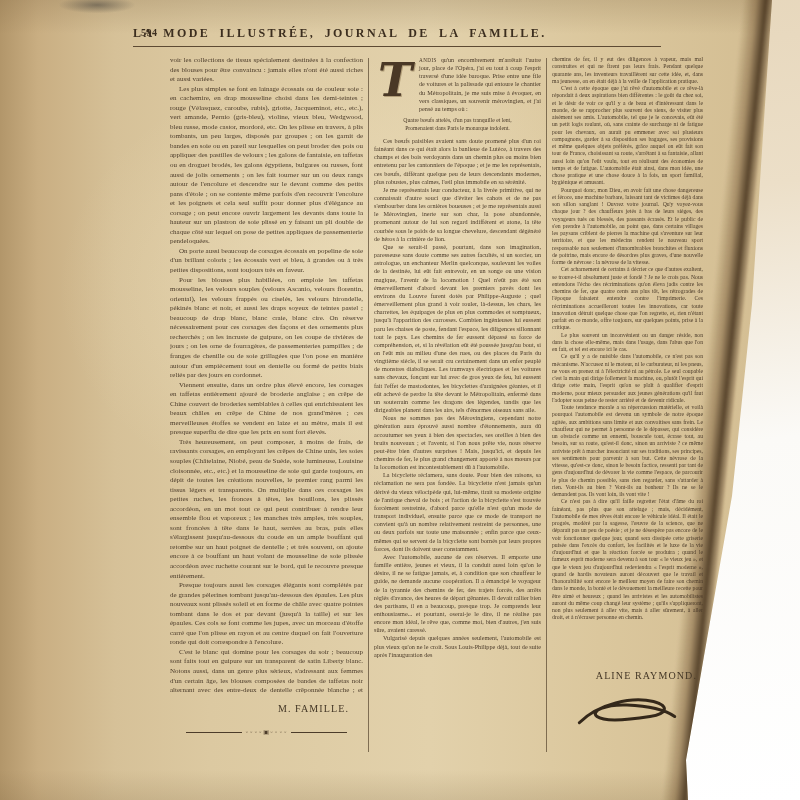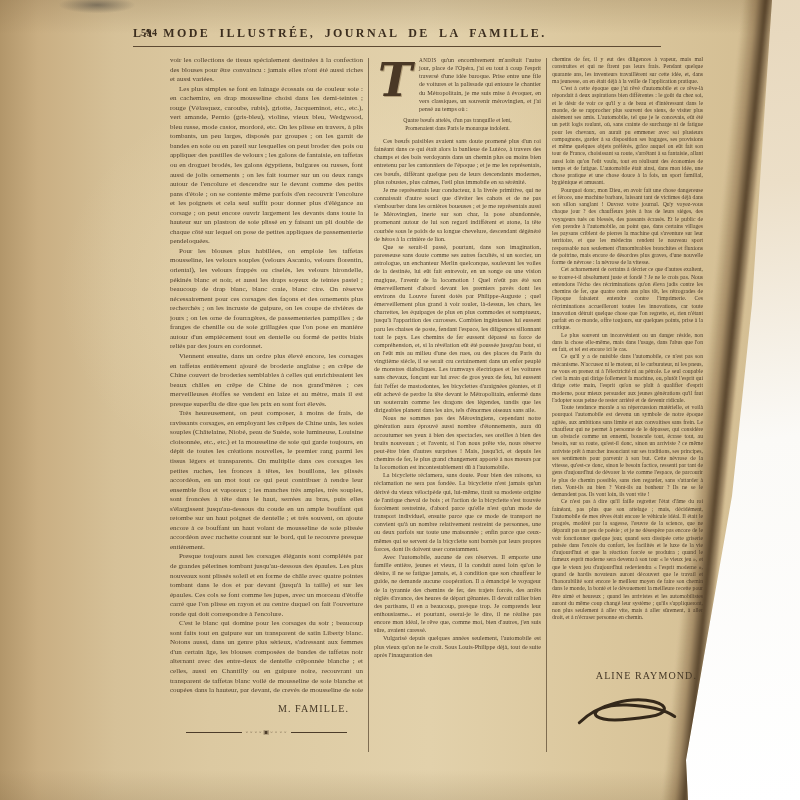--- a/index.html
+++ b/index.html
@@ -110,20 +110,21 @@
       <span class="pageno">594</span>
     </header>
     <div class="head-rule"></div>
 
     <div class="columns">
 
       <section class="col col1">
         <div class="coltext">
             <p class="par noindent">voir les collections de tissus spécialement destinées à la confection des blouses pour être convaincu : jamais elles n'ont été aussi riches et aussi variées.</p>
             <p class="par">Les plus simples se font en lainage écossais ou de couleur soie : en cachemire, en drap mousseline choisi dans les demi-teintes ; rouge (Vélasquez, caroube, rubis), griotte, Jacqueminot, etc., etc.), vert amande, Pernio (gris-bleu), violine, vieux bleu, Wedgwood, bleu russe, mode castor, mordoré, etc. On les plisse en travers, à plis tombants, un peu larges, disposés par groupes ; on les garnit de bandes en soie ou en pareil sur lesquelles on peut broder des pois ou appliquer des pastilles de velours ; les galons de fantaisie, en taffetas ou en droguet brodés, les galons égyptiens, bulgares ou russes, font aussi de jolis ornements ; on les fait tourner sur un ou deux rangs autour de l'encolure et descendre sur le devant comme des petits pans d'étole ; on se contente même parfois d'en recouvrir l'encolure et les poignets et cela seul suffit pour donner plus d'élégance au corsage ; on peut encore ouvrir largement les devants dans toute la hauteur sur un plastron de soie plissé en y faisant un pli double de chaque côté sur lequel on pose de petites appliques de passementerie pendeloquées.</p>
+            <p class="par">On porte aussi beaucoup de corsages écossais en popeline de soie d'un brillant coloris ; les écossais vert et bleu, à grandes ou à très petites dispositions, sont toujours très en faveur.</p>
             <p class="par">Pour les blouses plus habillées, on emploie les taffetas mousseline, les velours souples (velours Ascanio, velours florentin, oriental), les velours frappés ou ciselés, les velours hirondelle, pékinés blanc et noir, et aussi les draps soyeux de teintes pastel ; beaucoup de drap blanc, blanc craie, blanc cire. On réserve nécessairement pour ces corsages des façons et des ornements plus recherchés ; on les incruste de guipure, on les coupe de rivières de jours ; on les orne de fourragères, de passementeries pampilles ; de franges de chenille ou de soie grillagées que l'on pose en manière autour d'un empiècement tout en dentelle ou formé de petits biais reliés par des jours en cordonnet.</p>
             <p class="par">Viennent ensuite, dans un ordre plus élevé encore, les corsages en taffetas entièrement ajouré de broderie anglaise ; en crêpe de Chine couvert de broderies semblables à celles qui enrichissaient les beaux châles en crêpe de Chine de nos grand'mères ; ces merveilleuses étoffes se vendent en laize et au mètre, mais il est presque superflu de dire que les prix en sont fort élevés.</p>
             <p class="par">Très heureusement, on peut composer, à moins de frais, de ravissants corsages, en employant les crêpes de Chine unis, les soies souples (Châtelaine, Niobé, peau de Suède, soie lumineuse, Louisine cloisonnée, etc., etc.) et la mousseline de soie qui garde toujours, en dépit de toutes les créations nouvelles, le premier rang parmi les tissus légers et transparents. On multiplie dans ces corsages les petites ruches, les fronces à têtes, les bouillons, les plissés accordéon, en un mot tout ce qui peut contribuer à rendre leur ensemble flou et vaporeux ; les manches très amples, très souples, sont froncées à tête dans le haut, serrées au bras, puis elles s'élargissent jusqu'au-dessous du coude en un ample bouffant qui retombe sur un haut poignet de dentelle ; et très souvent, on ajoute encore à ce bouffant un haut volant de mousseline de soie plissée accordéon avec ruchette courant sur le bord, qui le recouvre presque entièrement.</p>
             <p class="par">Presque toujours aussi les corsages élégants sont complétés par de grandes pèlerines tombant jusqu'au-dessous des épaules. Les plus nouveaux sont plissés soleil et en forme de châle avec quatre pointes tombant dans le dos et par devant (jusqu'à la taille) et sur les épaules. Ces cols se font comme les jupes, avec un morceau d'étoffe carré que l'on plisse en rayon et au centre duquel on fait l'ouverture ronde qui doit correspondre à l'encolure.</p>
             <p class="par">C'est le blanc qui domine pour les corsages du soir ; beaucoup sont faits tout en guipure sur un transparent de satin Liberty blanc. Notons aussi, dans un genre plus sérieux, s'adressant aux femmes d'un certain âge, les blouses composées de bandes de taffetas noir alternant avec des entre-deux de dentelle crêponnée blanche ; et celles, aussi en Chantilly ou en guipure noire, recouvrant un transparent de taffetas blanc voilé de mousseline de soie blanche et coupées dans la hauteur, par devant, de crevés de mousseline de soie noire plissée accordéon ; combinaisons très élégantes, très discrètes et d'une extrême distinction, qui peuvent convenir à tous les âges.</p>
           </div>
         <div class="sig">M. FAMILLE.</div>
         <div class="tailpiece">
           <span class="tp-line"></span>
           <span class="tp-glyphs">◦◦◦◦▣◦◦◦◦</span>

